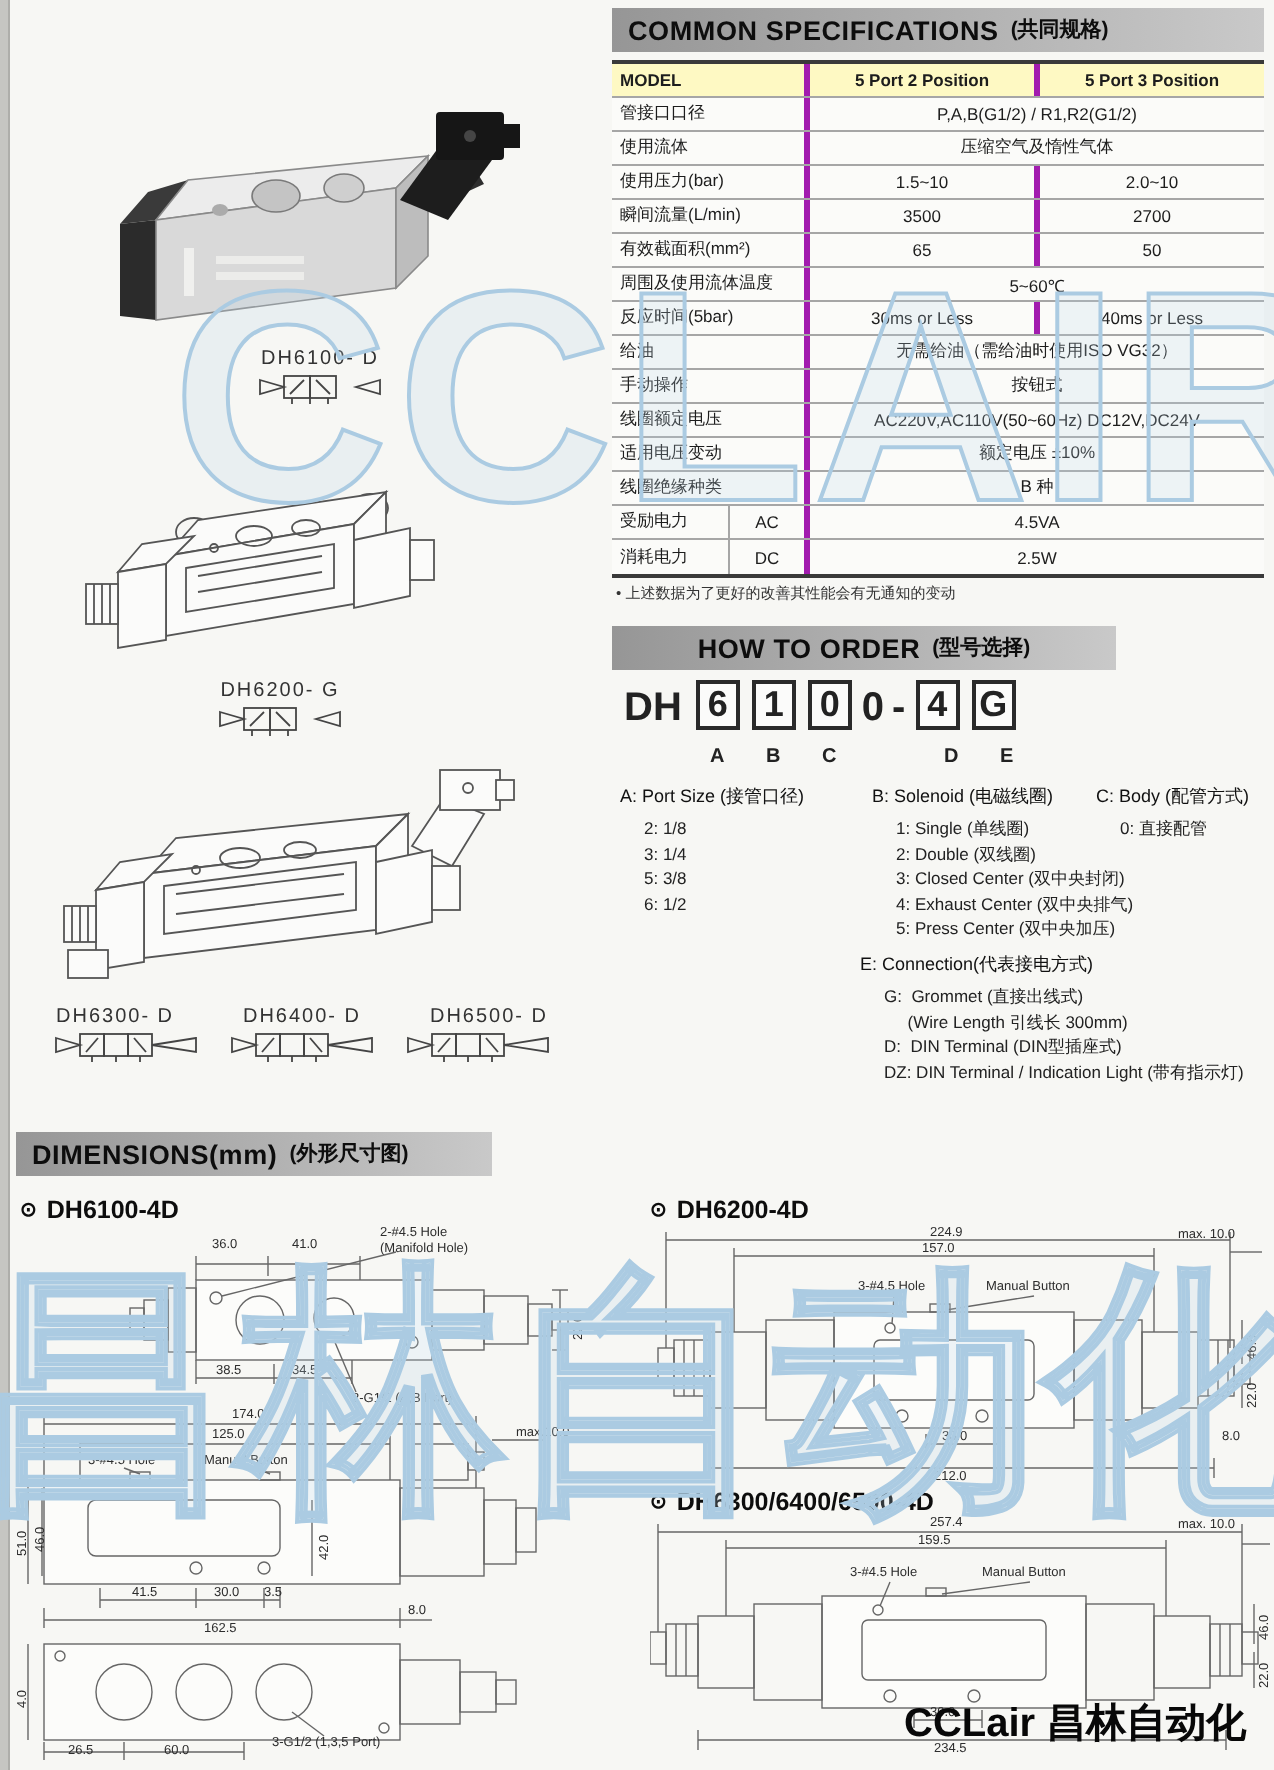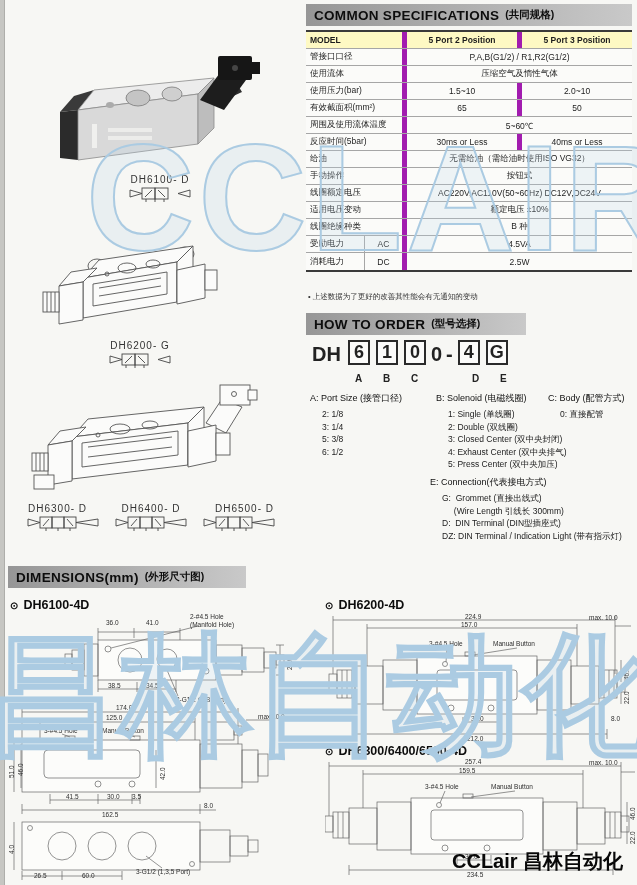--- a/index.html
+++ b/index.html
@@ -18,21 +18,21 @@
   .secbar .cn{font-weight:bold;font-size:10.5px;margin-left:6px;}
   
   #spec-table{position:absolute;left:306px;top:30px;width:326px;
               border-top:2px solid #3a3a3a;border-bottom:2px solid #3a3a3a;background:#fbfbf9;z-index:2;}
   .trow{display:flex;height:17px;border-bottom:1px solid #a6a6a6;font-size:8.5px;color:#1d1d1d;box-sizing:border-box;}
   .trow:last-child{border-bottom:none;}
   .trow.thead{background:#fef9c3;font-weight:bold;}
   .tlabel{width:96px;padding:0 4px;display:flex;align-items:center;box-sizing:border-box;}
   .tlabel.half{width:58px;}
   .tsub{width:38px;display:flex;align-items:center;justify-content:center;border-left:1px solid #a6a6a6;box-sizing:border-box;}
-  .tv,.tspan{flex:1;display:flex;align-items:center;justify-content:center;border-left:5px solid #a21caf;box-sizing:border-box;text-align:center;}
+  .tv,.tspan{flex:1;display:flex;align-items:center;justify-content:center;border-left:3px solid #a21caf;box-sizing:border-box;text-align:center;}
   #spec-note{position:absolute;left:308px;top:292px;font-size:7.5px;color:#333;z-index:2;}
   
   #order-code{position:absolute;left:312px;top:340px;height:60px;display:flex;align-items:flex-start;z-index:2;}
   .seg-prefix{font-weight:bold;font-size:20px;margin-right:4px;line-height:28px;}
   .seg-box{width:22px;height:25px;border:2px solid #2a2a2a;display:flex;align-items:center;justify-content:center;
            font-weight:bold;font-size:18px;margin:0 3px;background:#fbfbfa;box-sizing:border-box;}
   .seg-plain{font-weight:bold;font-size:20px;margin:0 2px;line-height:28px;}
   .code-letter{position:absolute;top:33px;font-size:10px;font-weight:bold;color:#222;}
   .ogroup{position:absolute;z-index:2;}
   .ogtitle{font-size:9px;color:#111;margin-bottom:3px;}
@@ -223,20 +223,25 @@
         <div class="trow">
           <div class="tlabel">使用流体</div>
           <div class="tspan">压缩空气及惰性气体</div>
         </div>
         <div class="trow">
           <div class="tlabel">使用压力(bar)</div>
           <div class="tv">1.5~10</div>
           <div class="tv">2.0~10</div>
         </div>
         <div class="trow">
+          <div class="tlabel">瞬间流量(L/min)</div>
+          <div class="tv">3500</div>
+          <div class="tv">2700</div>
+        </div>
+        <div class="trow">
           <div class="tlabel">有效截面积(mm²)</div>
           <div class="tv">65</div>
           <div class="tv">50</div>
         </div>
         <div class="trow">
           <div class="tlabel">周围及使用流体温度</div>
           <div class="tspan">5~60℃</div>
         </div>
         <div class="trow">
           <div class="tlabel">反应时间(5bar)</div>
@@ -270,21 +275,21 @@
         </div>
         <div class="trow">
           <div class="tlabel half">消耗电力</div>
           <div class="tsub">DC</div>
           <div class="tspan">2.5W</div>
         </div>
       </div>
   </div>
   <div id="spec-note">• 上述数据为了更好的改善其性能会有无通知的变动</div>
 
-  <div class="secbar" style="left:306px;top:313px;width:220px;">
+  <div class="secbar" style="left:306px;top:313px;width:252px;justify-content:center;">
     <span class="en">HOW TO ORDER</span>
     <span class="cn">(型号选择)</span>
   </div>
   <div id="order-code" style="position:absolute;">
     <span class="seg-prefix">DH</span>
     <span class="seg-box">6</span>
     <span class="seg-box">1</span>
     <span class="seg-box">0</span>
     <span class="seg-plain">0</span>
     <span class="seg-plain">-</span>

